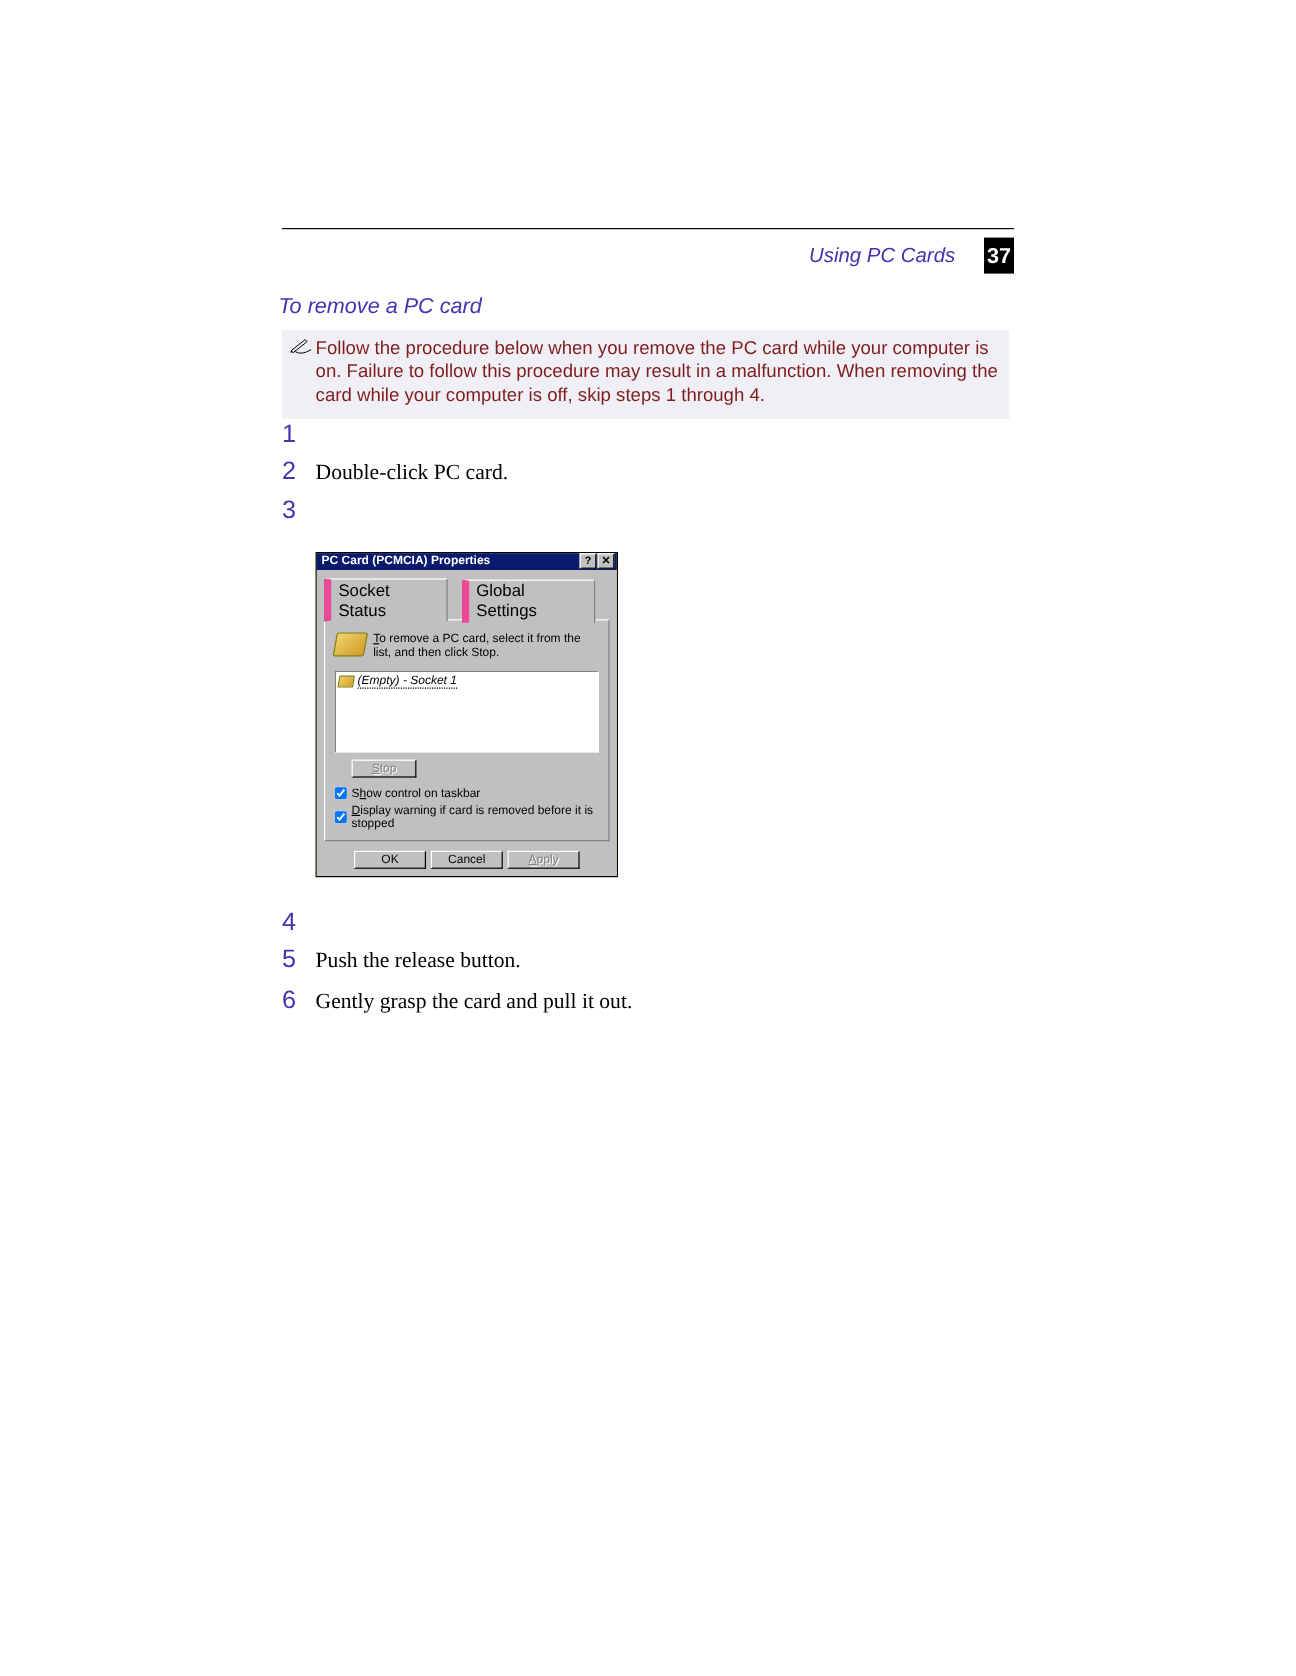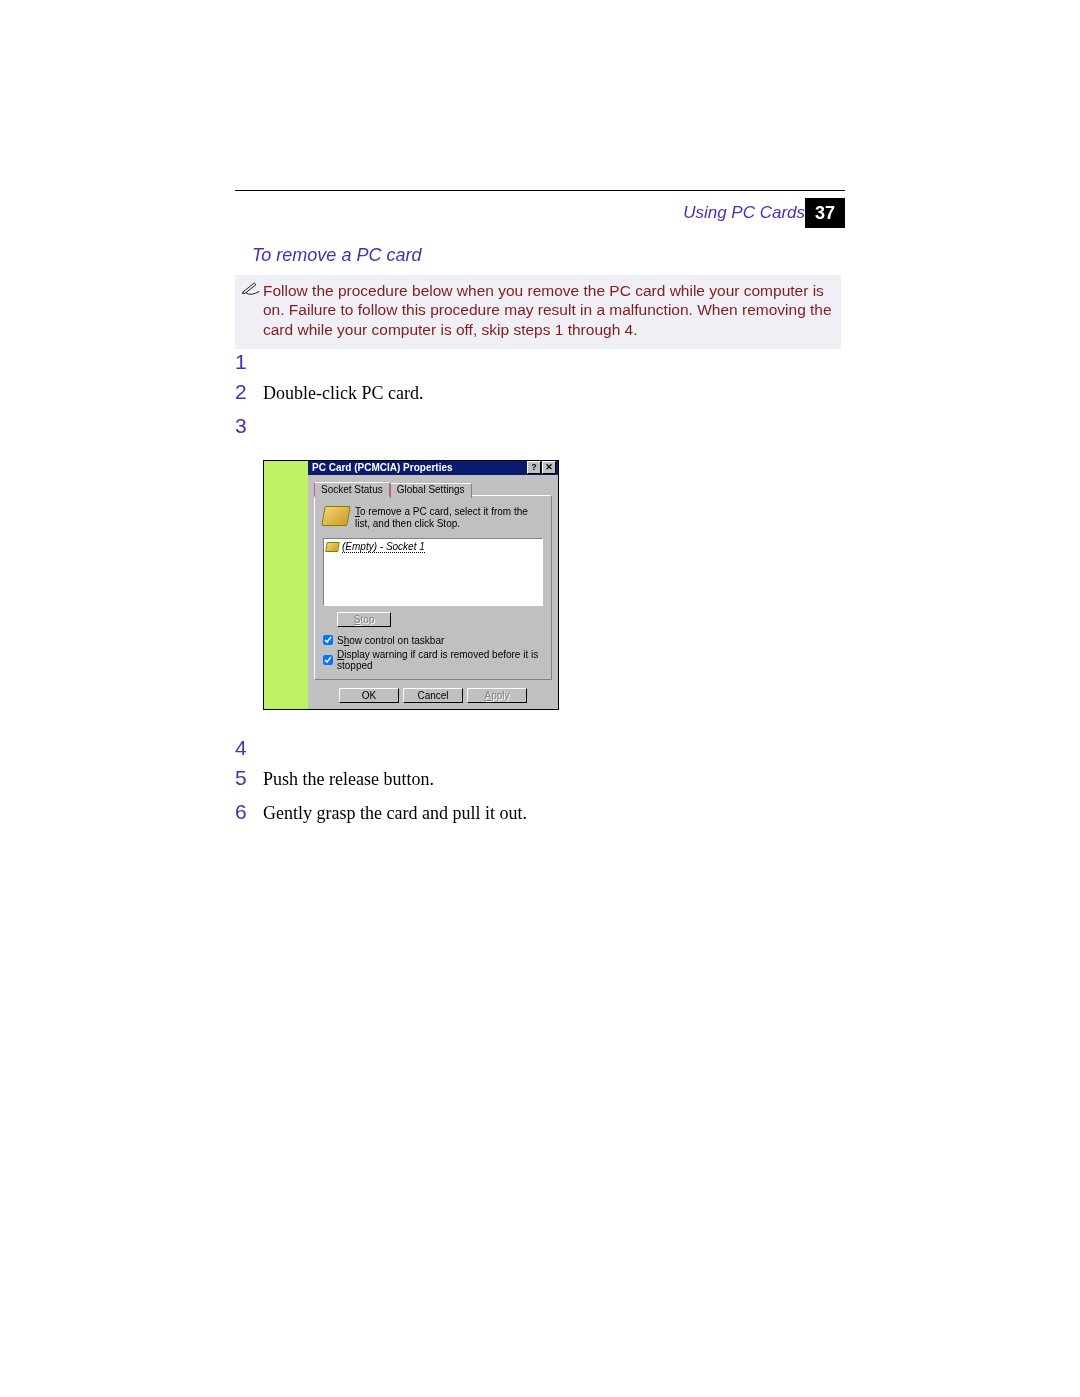--- a/index.html
+++ b/index.html
@@ -22,43 +22,43 @@
     top: 190px;
     border-top: 1px solid #000;
     height: 0;
   }
   .running-head {
     position: absolute;
     right: 235px;
     top: 198px;
     display: flex;
     align-items: center;
-    gap: 0;
+    gap: 24px;
   }
   .running-head-text {
     font-family: Arial, Helvetica, sans-serif;
     font-style: italic;
     color: #4a2fb0;
     font-size: 17px;
   }
   .page-badge {
-    width: 40px;
+    width: 25px;
     height: 30px;
     background: #000;
     color: #fff;
     font-family: Arial, Helvetica, sans-serif;
     font-weight: bold;
     font-size: 18px;
     display: flex;
     align-items: center;
     justify-content: center;
   }
   .section-title {
     position: absolute;
-    left: 252px;
+    left: 232px;
     top: 245px;
     font-family: Arial, Helvetica, sans-serif;
     font-style: italic;
     font-weight: 500;
     color: #4a2fb0;
     font-size: 18px;
   }
 
   .note-box {
     position: absolute;
@@ -114,21 +114,20 @@
     margin-left: 28px;
     margin-top: 22px;
     margin-bottom: 26px;
   }
   .win9x {
     width: 250px;
     font-family: Tahoma, Arial, sans-serif;
     font-size: 10px;
     background: #bef264;
     border: 1px solid #000;
-    padding-left: 44px;
   }
   .titlebar {
     height: 14px;
     background: #0a1a6e;
     color: #fff;
     display: flex;
     align-items: center;
     padding: 0 2px 0 4px;
     font-weight: bold;
     font-size: 10px;
@@ -156,25 +155,25 @@
     background: #c0c0c0;
   }
   .tabs {
     display: flex;
     position: relative;
     z-index: 2;
   }
   .tab {
     background: #c0c0c0;
     border-top: 1px solid #fff;
-    border-left: 1px solid #ec4899;
+    border-left: 6px solid #ec4899;
     border-right: 1px solid #808080;
     padding: 1px 6px;
-    font-size: 10px;
-    margin-right: 0;
+    font-size: 14px;
+    margin-right: 12px;
     position: relative;
   }
   .tab.inactive {
     top: 2px;
     padding-top: 0;
     border-bottom: none;
     color: #000;
   }
   .tab.active {
     border-bottom: 1px solid #c0c0c0;

